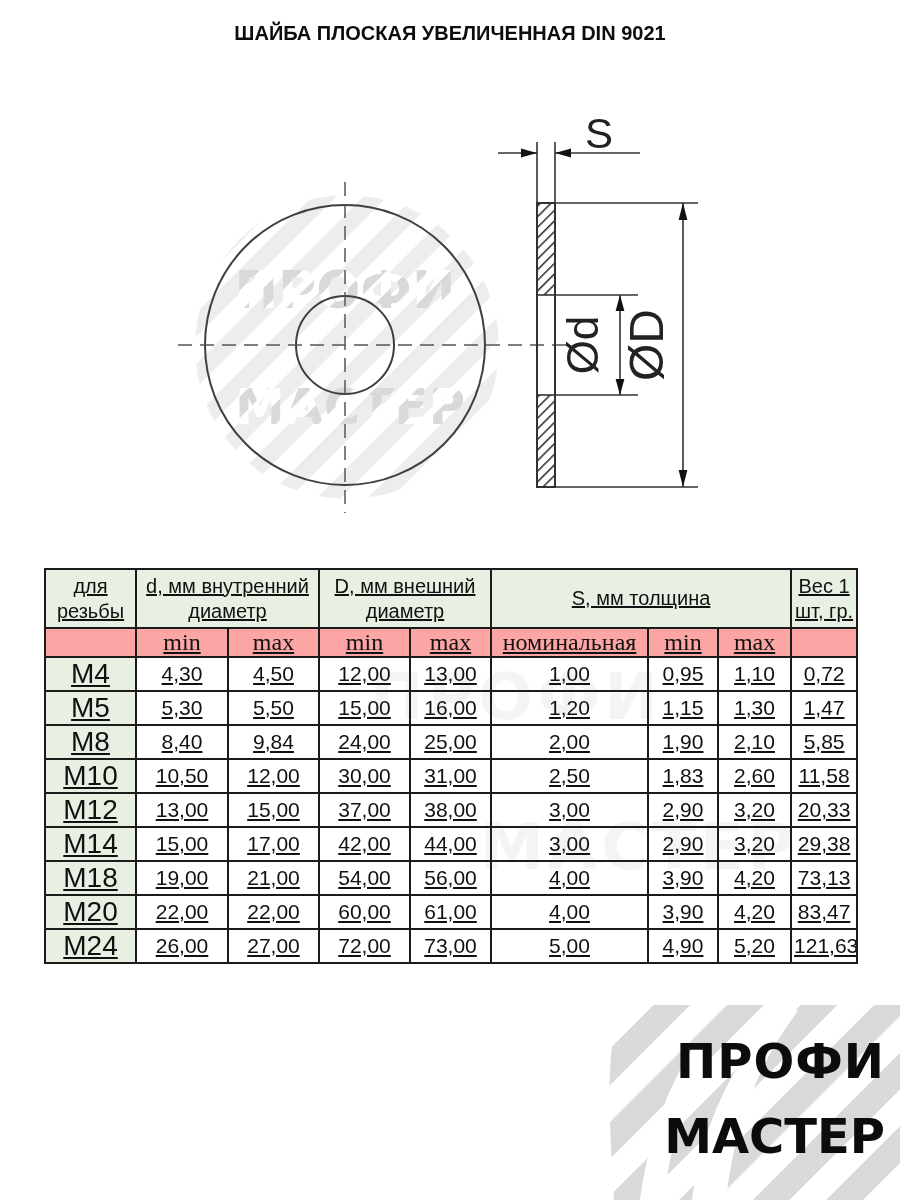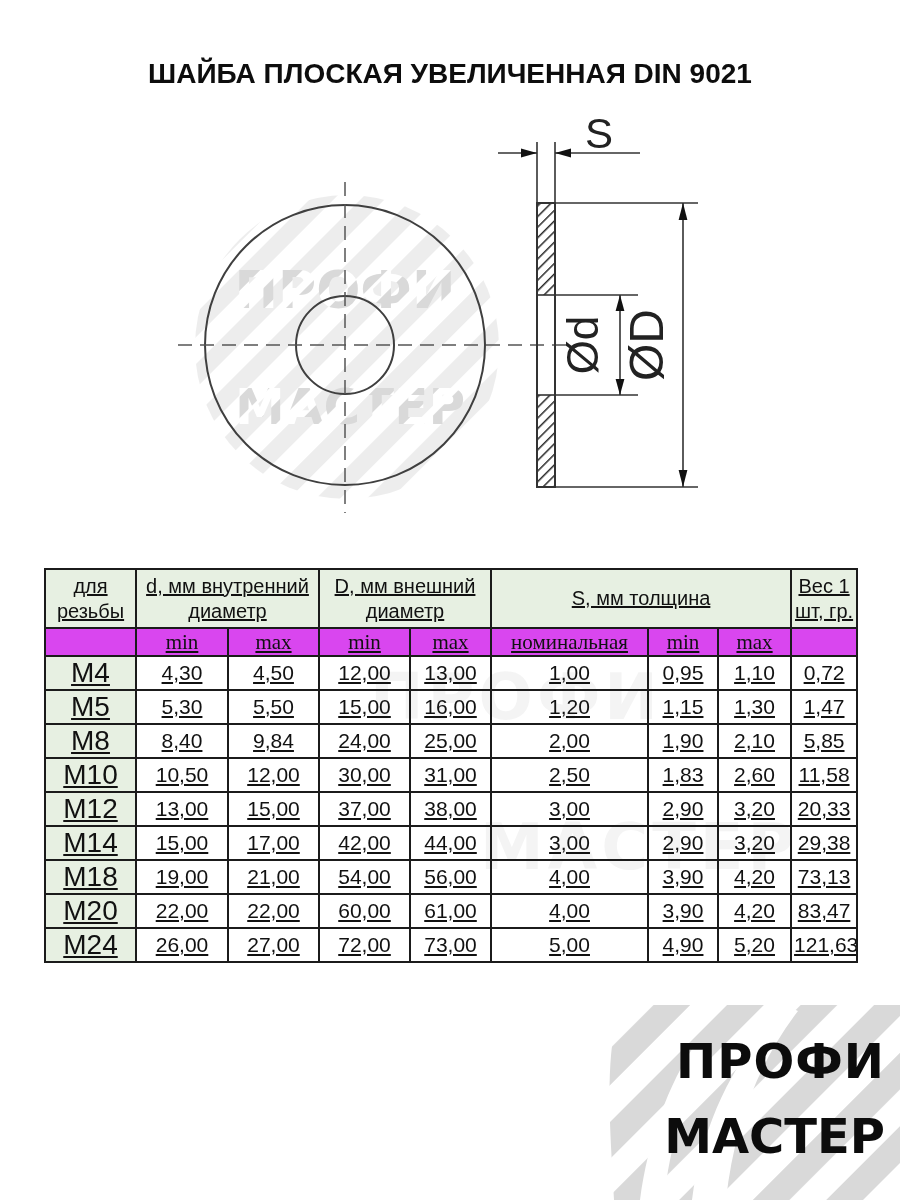--- a/index.html
+++ b/index.html
@@ -1,28 +1,28 @@
 <!DOCTYPE html>
 <html><head>
 <meta charset="utf-8">
 <style>
   html,body{margin:0;padding:0;background:#fff;}
   .page{position:relative;width:900px;height:1200px;background:#ffffff;overflow:hidden;
         font-family:"Liberation Sans",sans-serif;color:#111;}
   .title{position:absolute;left:0;top:22px;width:900px;text-align:center;
-         font-size:28px;font-weight:bold;letter-spacing:0px;color:#0d0d0d;margin-top:36px;}
+         font-size:20px;font-weight:bold;letter-spacing:0px;color:#0d0d0d;}
   
   .drawing{position:absolute;left:0;top:0;width:900px;height:560px;}
   
   .spec-table{position:absolute;left:44px;top:568px;border-collapse:collapse;table-layout:fixed;width:812px;text-decoration:underline;}
   .spec-table th,.spec-table td{border:2px solid #1b1b1b;text-align:center;vertical-align:middle;
          padding:0 2px;font-weight:normal;overflow:hidden;}
   .spec-table thead tr.h1 th{height:57px;background:#e7f0e2;font-size:20px;line-height:1.25;}
-  .spec-table thead tr.h2 th{height:26px;background:#d946ef;
-         font-family:"Liberation Serif",serif;font-size:21px;margin-top:28px;}
+  .spec-table thead tr.h2 th{height:26px;background:#fca5a5;
+         font-family:"Liberation Serif",serif;font-size:24px;margin-top:28px;}
   .spec-table tbody td{height:24.4px;font-size:21px;background:#ffffff;}
   .spec-table tbody th{background:#e7f0e2;font-size:28px;}
   
   .tbl-watermark{position:absolute;left:250px;top:640px;width:560px;height:380px;
          pointer-events:none;font-family:"DejaVu Sans",sans-serif;font-weight:bold;
          color:rgba(60,60,60,0.055);}
   .tbl-watermark .w1{position:absolute;left:120px;top:20px;font-size:64px;letter-spacing:4px;}
   .tbl-watermark .w2{position:absolute;left:230px;top:170px;font-size:64px;letter-spacing:4px;}
   
   .logo-corner{position:absolute;right:0;bottom:0;width:320px;height:195px;}

